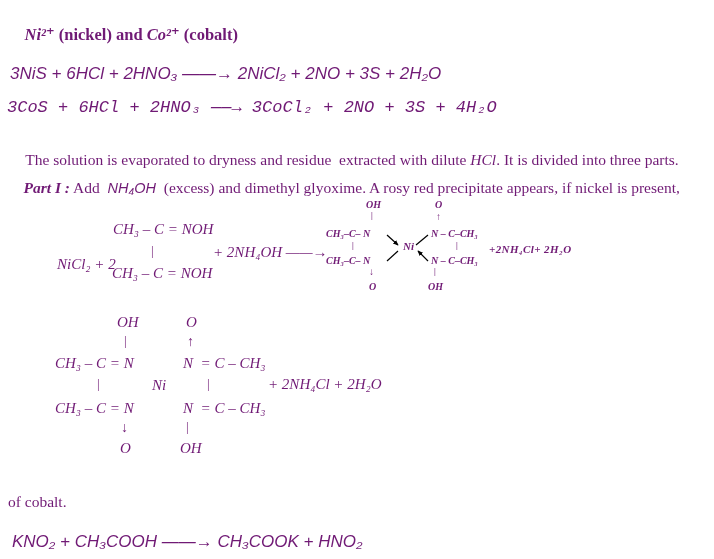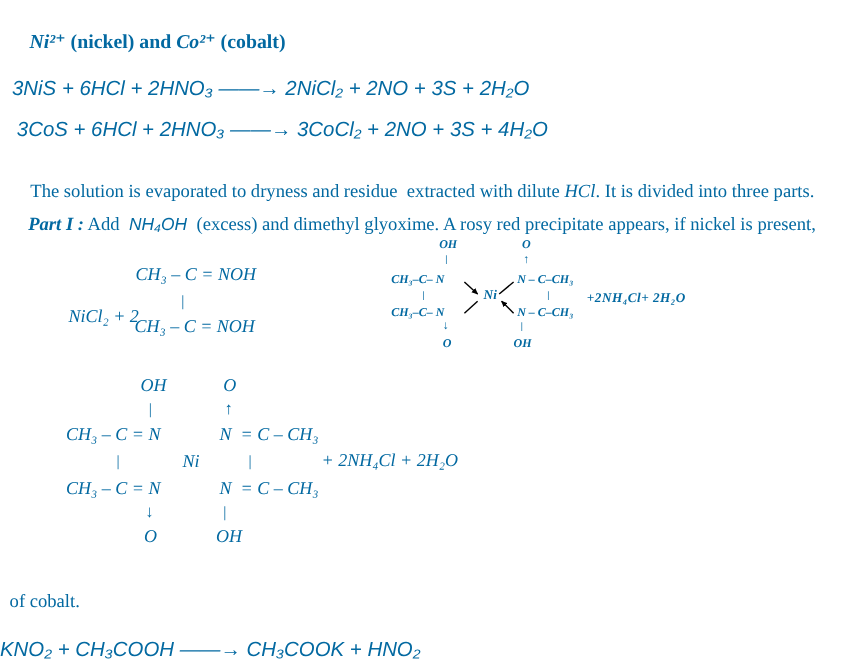--- a/index.html
+++ b/index.html
@@ -1,16 +1,16 @@
 <!DOCTYPE html>
 <html><head>
 <meta charset="utf-8">
 <style>
   html,body{margin:0;padding:0;background:#fff;}
-  .page{position:relative;width:714px;height:559px;background:#ffffff;color:#0369a1;overflow:hidden;}
+  .page{position:relative;width:714px;height:559px;background:#ffffff;color:#701a75;overflow:hidden;}
   .abs{position:absolute;white-space:pre;}
   .body-text{font-family:"Liberation Serif","DejaVu Serif",serif;font-size:15.5px;font-style:normal;}
   .title-text{font-family:"Liberation Serif","DejaVu Serif",serif;font-size:16.5px;font-weight:bold;}
   .bi{font-weight:bold;font-style:italic;}
   .it{font-style:italic;}
   .feq{font-family:"Liberation Sans","DejaVu Sans",sans-serif;font-style:italic;font-size:17px;}
   .finline{font-family:"Liberation Sans","DejaVu Sans",sans-serif;font-style:italic;font-size:14.5px;}
   .struct{font-family:"Liberation Serif","DejaVu Serif",serif;font-style:italic;font-size:15px;line-height:1.1;}
   .bar{font-style:normal;font-size:13px;}
   .sc{font-family:"Liberation Serif","DejaVu Serif",serif;font-weight:bold;font-style:italic;font-size:10px;line-height:1;}
@@ -23,33 +23,34 @@
 <body>
 
 <div class="page">
 
   <div class="abs title-text" style="left:8px;top:5px;">
     <span class="it">Ni²⁺</span><span> (nickel) and </span><span class="it">Co²⁺</span><span> (cobalt)</span>
   </div>
 
 
   <div class="abs feq" style="left:10px;top:64px;">3NiS + 6HCl + 2HNO₃ ——→ 2NiCl₂ + 2NO + 3S + 2H₂O</div>
-  <div class="abs feq" style="left:14px;top:98px;">3CoS + 6HCl + 2HNO₃ ——→ 3CoCl₂ + 2NO + 3S + 4H₂O</div>
+  <div class="abs feq" style="left:7px;top:98px;font-family:Liberation Mono, monospace;">3CoS + 6HCl + 2HNO₃ ——→ 3CoCl₂ + 2NO + 3S + 4H₂O</div>
 
   <div class="abs body-text" style="left:8px;top:161px;">
     <span class="bi">Part I :</span><span> Add  </span><span class="finline">NH₄OH</span><span>  (excess) and dimethyl glyoxime. A rosy red precipitate appears, if nickel is present,</span>
   </div>
 
   <div class="abs body-text" style="left:10px;top:133px;">
     <span>The solution is evaporated to dryness and residue  extracted with dilute </span><span class="it">HCl</span><span>. It is divided into three parts.</span>
   </div>
 
   <div class="abs struct" style="left:113px;top:221px;">CH₃ – C = NOH</div>
   <div class="abs struct" style="left:57px;top:256px;">NiCl₂ + 2</div>
   <div class="abs struct bar" style="left:151px;top:244px;">|</div>
+  <div class="abs struct" style="left:213px;top:244px;">+ 2NH₄OH ——→</div>
   <div class="abs struct" style="left:112px;top:265px;">CH₃ – C = NOH</div>
 
   <div class="abs sc" style="left:366px;top:200px;">OH</div>
   <div class="abs sc scbar" style="left:371px;top:212px;">|</div>
   <div class="abs sc" style="left:326px;top:229px;">CH₃–C– N</div>
   <div class="abs sc scbar" style="left:352px;top:242px;">|</div>
   <div class="abs sc" style="left:326px;top:256px;">CH₃–C– N</div>
   <div class="abs sc scarrow" style="left:369px;top:267px;">↓</div>
   <div class="abs sc" style="left:369px;top:282px;">O</div>
   <div class="abs sc" style="left:403px;top:241px;font-size:11px;">Ni</div>
@@ -86,15 +87,15 @@
   <div class="abs struct" style="left:120px;top:440px;">O</div>
   <div class="abs struct" style="left:186px;top:314px;">O</div>
   <div class="abs struct bar" style="left:187px;top:334px;font-size:14px;">↑</div>
   <div class="abs struct" style="left:183px;top:355px;">N  = C – CH₃</div>
   <div class="abs struct" style="left:183px;top:400px;">N  = C – CH₃</div>
   <div class="abs struct bar" style="left:186px;top:420px;">|</div>
   <div class="abs struct" style="left:180px;top:440px;">OH</div>
 
   <div class="abs body-text" style="left:8px;top:493px;">of cobalt.</div>
 
-  <div class="abs feq" style="left:0;top:532px;">KNO₂ + CH₃COOH ——→ CH₃COOK + HNO₂</div>
+  <div class="abs feq" style="left:12px;top:532px;">KNO₂ + CH₃COOH ——→ CH₃COOK + HNO₂</div>
 
 </div>
 
 </body></html>

